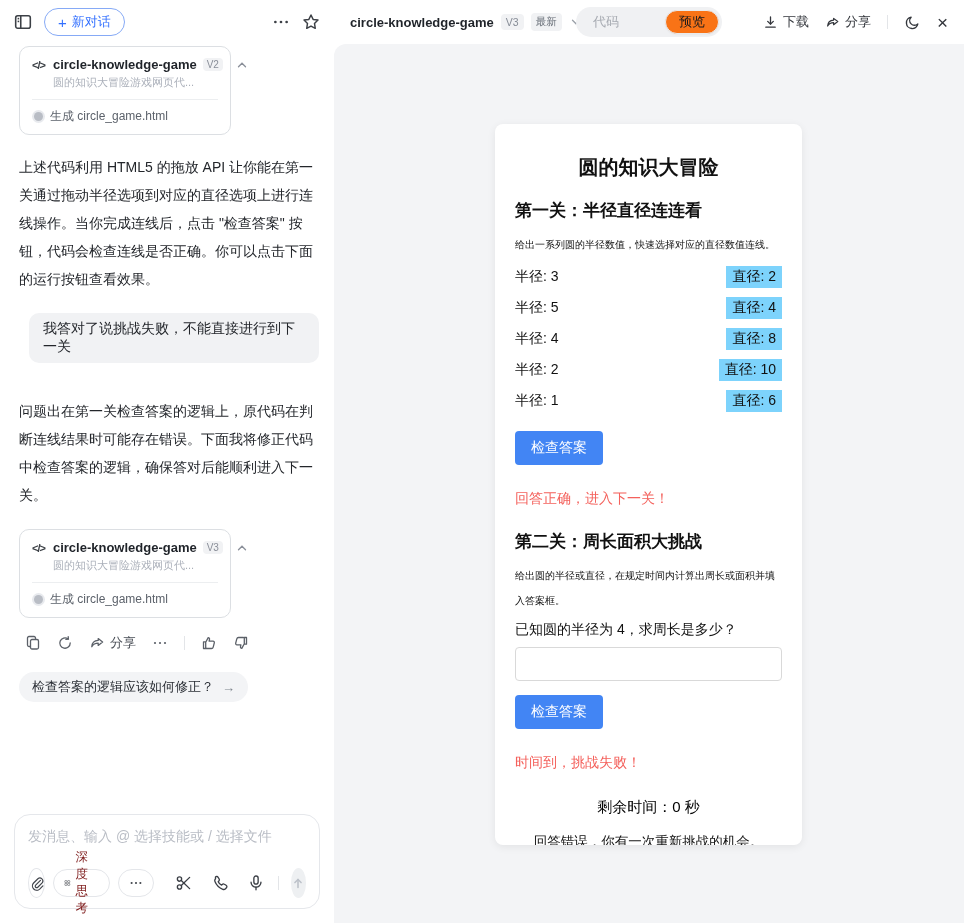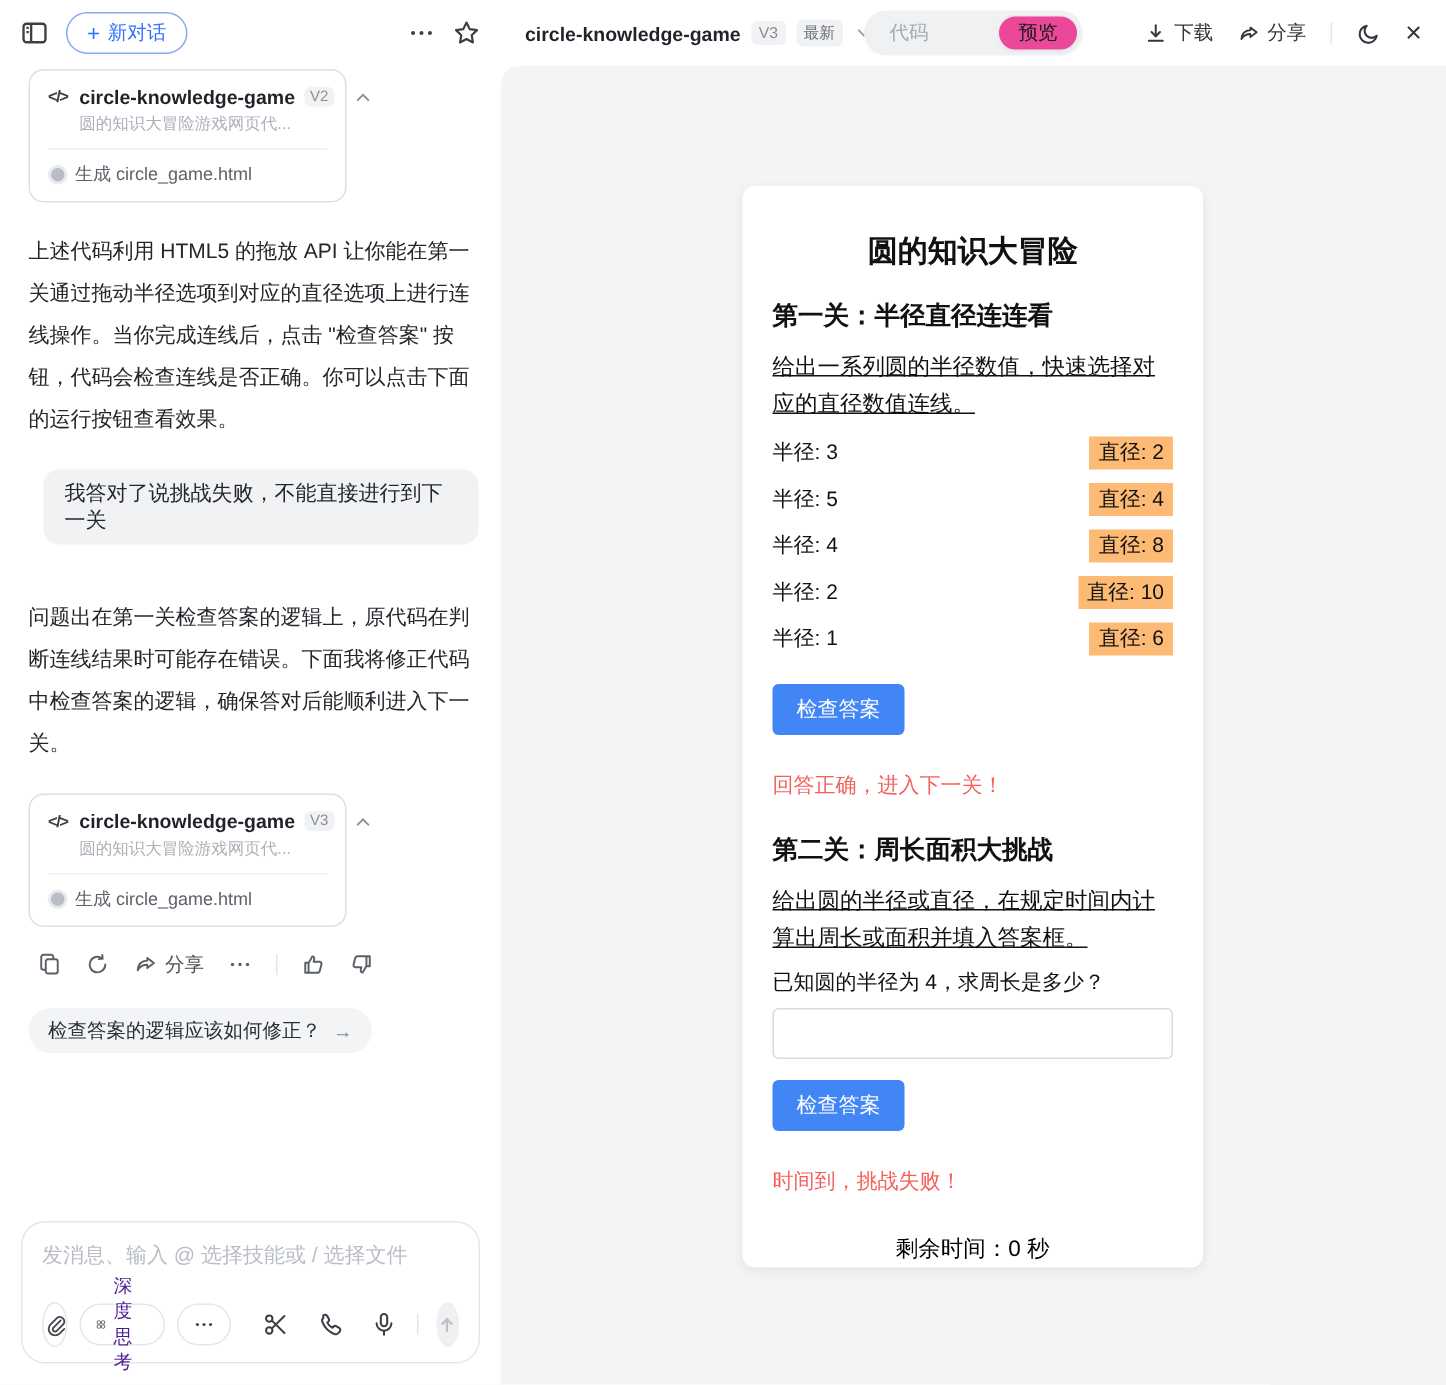--- a/index.html
+++ b/index.html
@@ -41,47 +41,47 @@
 
   .chip { display:flex; align-items:center; gap:8px; background:#f3f4f6; border-radius:16px; padding:6px 13px;
           font-size:13px; color:#2b2f36; width:fit-content; margin-bottom:11px; cursor:pointer; }
   .chip-arrow { color:#7f858d; font-size:13px; }
 
   .composer { margin:6px 14px 14px 14px; border:1px solid #e5e7eb; border-radius:16px; padding:13px 13px 10px 13px; background:#fff; }
   .composer-input { width:100%; border:none; outline:none; font-size:14px; color:#23262b; font-family:inherit; }
   .composer-input::placeholder { color:#b9bdc5; }
   .composer-bar { display:flex; align-items:center; gap:8px; margin-top:24px; }
   .round-btn { width:30px; height:30px; border:1px solid #e4e6ea; border-radius:50%; display:flex; align-items:center; justify-content:center; color:#42464d; cursor:pointer; }
-  .pill-btn { display:flex; align-items:center; gap:5px; border:1px solid #e4e6ea; border-radius:16px; height:28px; padding:0 10px; font-size:12.5px; color:#4c1d95; cursor:pointer; }
+  .pill-btn { display:flex; align-items:center; gap:5px; border:1px solid #e4e6ea; border-radius:16px; height:28px; padding:0 10px; font-size:12.5px; color:#7f1d1d; cursor:pointer; }
   .bar-ic { color:#3a3e45; cursor:pointer; margin:0 5px; }
   .send-btn { width:30px; height:30px; border-radius:50%; background:#eef0f2; display:flex; align-items:center; justify-content:center; cursor:pointer; margin-left:4px; }
 
   
   .right-panel { flex:1; display:flex; flex-direction:column; background:#fff; }
   .preview-header { height:44px; display:flex; align-items:center; padding:0 16px; position:relative; background:#fff; }
   .ph-left { display:flex; align-items:center; gap:7px; }
   .ph-title { font-size:13px; font-weight:bold; color:#1f2329; }
   .ph-badge { background:#f1f2f4; color:#868c96; font-size:10.5px; border-radius:4px; padding:2px 5px; }
   .ph-badge.latest { color:#6a7079; }
   .segmented { position:absolute; left:50%; transform:translateX(-50%); background:#f0f1f3; border-radius:16px; padding:3px; display:flex;gap:32px; }
   .seg { font-size:13px; color:#a6aab1; padding:3px 14px; border-radius:13px; cursor:pointer; }
-  .seg.active { background:#ec4899; color:#17191d; border:1px solid #e9eaec; padding:2px 13px; box-shadow:0 1px 2px rgba(0,0,0,.04); }
+  .seg.active { background:#f97316; color:#17191d; border:1px solid #e9eaec; padding:2px 13px; box-shadow:0 1px 2px rgba(0,0,0,.04); }
   .ph-right { margin-left:auto; display:flex; align-items:center; gap:16px; }
   .ph-action { display:flex; align-items:center; gap:5px; font-size:13px; color:#33363c; cursor:pointer; }
   .ph-icon { color:#33363c; cursor:pointer; display:flex; align-items:center; }
   .ph-icon.close { font-size:19px; line-height:1; color:#33363c; }
 
   .preview-area { flex:1; background:#f3f4f6; border-top-left-radius:12px; position:relative; overflow:hidden; }
   .game-card { position:absolute; left:161px; top:80px; width:307px; height:721px; background:#fff; border-radius:8px;
                box-shadow:0 2px 8px rgba(0,0,0,.07); padding:16px 20px; overflow:hidden; color:#111; }
   .game-title { font-size:20px; font-weight:bold; text-align:center; margin:14px 0 18px 0; }
   .level-heading { font-size:17px; font-weight:bold; margin:14px 0 10px 0; }
-  .game-desc { font-size:15px; line-height:25px; margin-bottom:8px;text-decoration:underline; }
+  .game-desc { font-size:10px; line-height:25px; margin-bottom:8px; }
   .pair-row { display:flex; justify-content:space-between; align-items:center; margin:9px 0; font-size:14px; }
-  .diameter-label { background:#fdba74; padding:2px 6px; }
+  .diameter-label { background:#7dd3fc; padding:2px 6px; }
   .check-btn { background:#4285f4; color:#fff; border:none; border-radius:4px; font-size:14px; padding:8px 16px;
                margin:10px 0 4px 0; cursor:pointer; font-family:inherit; }
   .result-msg { color:#f4615c; font-size:14px; margin:21px 0 14px 0; }
   .question { font-size:14px; margin:8px 0; }
   .answer-input { width:100%; height:34px; border:1px solid #d9d9d9; border-radius:4px; font-size:14px; padding:0 8px; outline:none; font-family:inherit; }
   .timer { text-align:center; font-size:15px; margin-top:26px; color:#000; }
   .retry-hint { text-align:center; font-size:13.5px; margin-top:16px; }
 </style>
 </head>
 <body>

